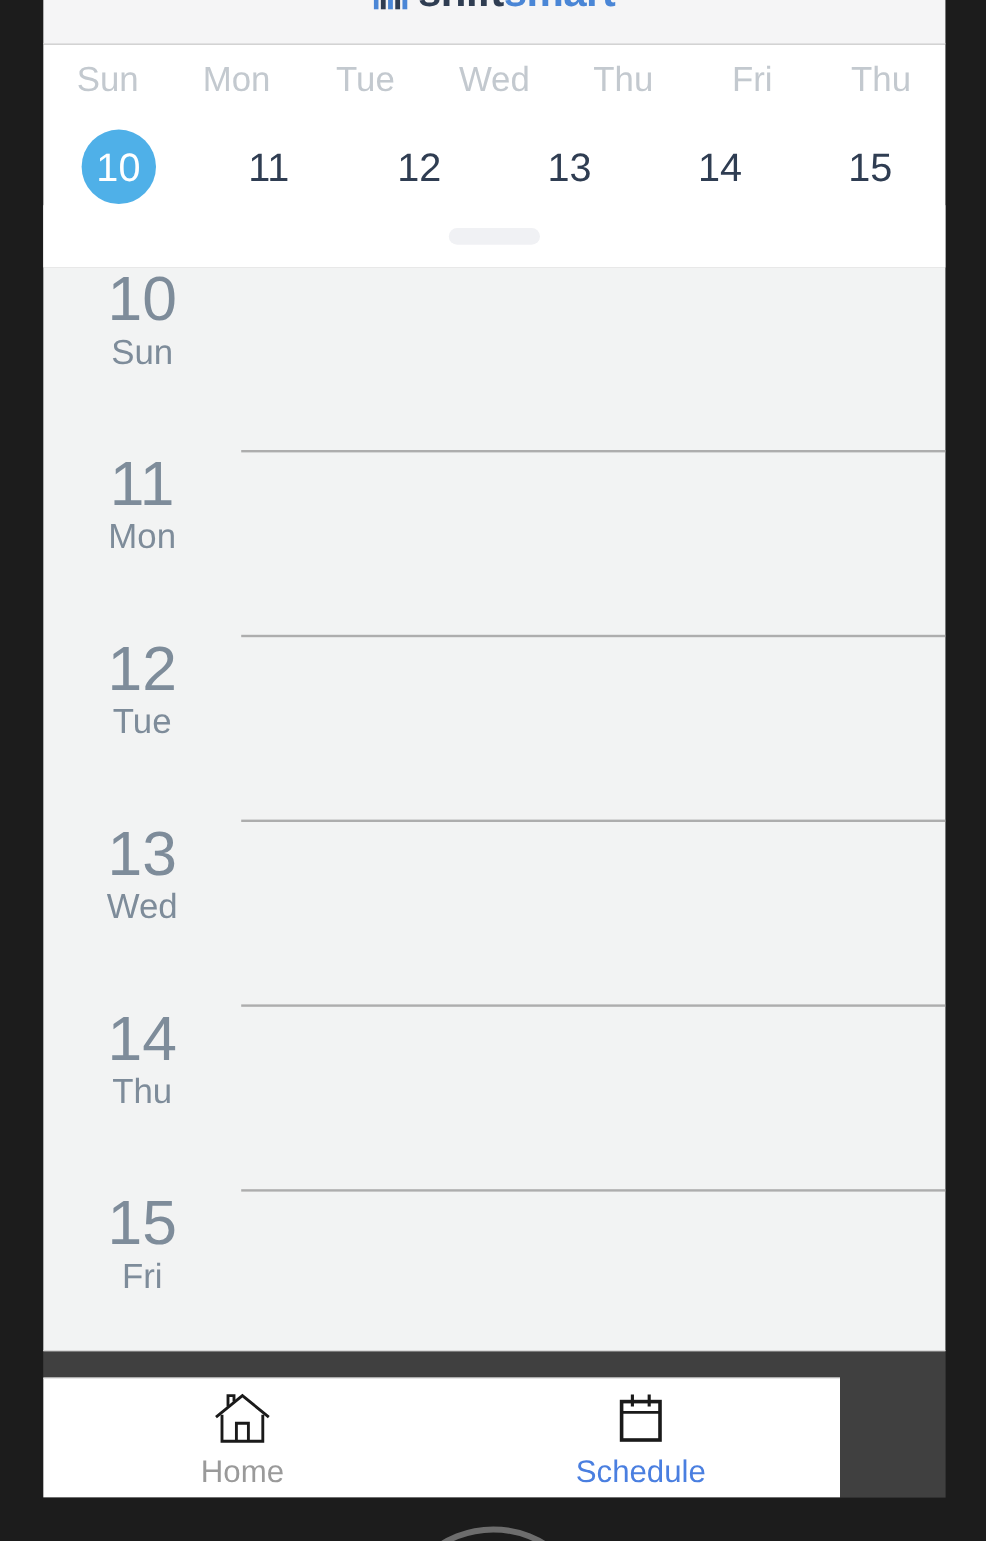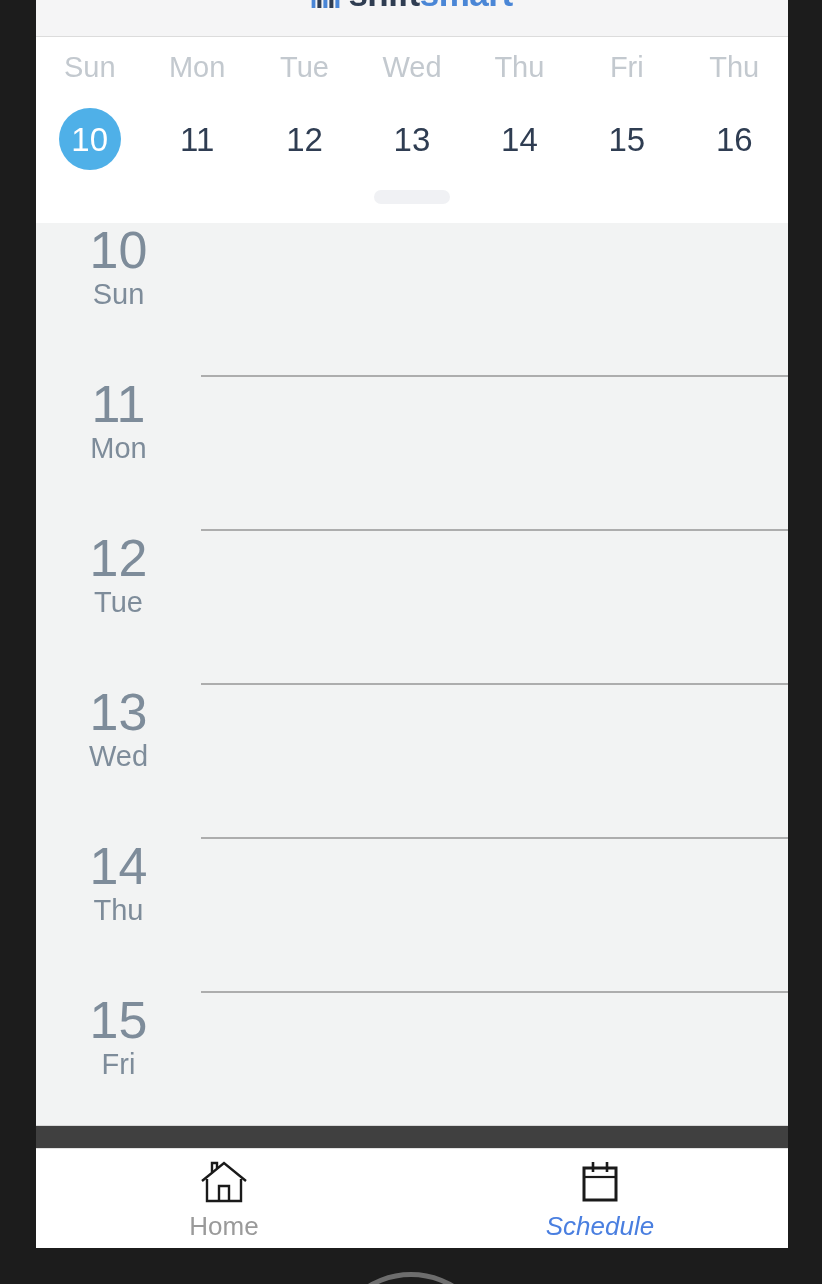--- a/index.html
+++ b/index.html
@@ -175,21 +175,21 @@
     bottom: 0;
     height: 2px;
     background: #adadad;
   }
 
   
   .bottom-nav {
     position: absolute;
     left: 0;
     bottom: 0;
-    width: 752px;
+    width: 664px;
     height: 100px;
     background: #ffffff;
     display: flex;
     align-items: flex-start;
     border-top: 1px solid #e2e2e2;
     box-sizing: border-box;
   }
   .nav-item {
     flex: 1 1 0;
     display: flex;
@@ -205,21 +205,20 @@
   }
   .nav-label {
     font-size: 26px;
     color: #9a9a9a;
     line-height: 1;
     margin-top: 8px;
     font-weight: 400;
   }
   .nav-item.active .nav-label {
     color: #4a7fe0;
-    font-style: italic;
   }
 </style>
 </head>
 <body>
 
 <div class="device-frame">
 
   <div class="screen">
 
     <div class="app-header">
@@ -289,25 +288,20 @@
         <div class="week-cell">
           <div class="weekday-num-wrap">
             <div class="weekday-num">14</div>
           </div>
         </div>
         <div class="week-cell">
           <div class="weekday-num-wrap">
             <div class="weekday-num">15</div>
           </div>
         </div>
-        <div class="week-cell">
-          <div class="weekday-num-wrap">
-            <div class="weekday-num">16</div>
-          </div>
-        </div>
       </div>
 
       <div class="drag-handle-area">
         <div class="drag-handle"></div>
       </div>
     </div>
 
     <div class="agenda">
 
       <div class="day-row">

